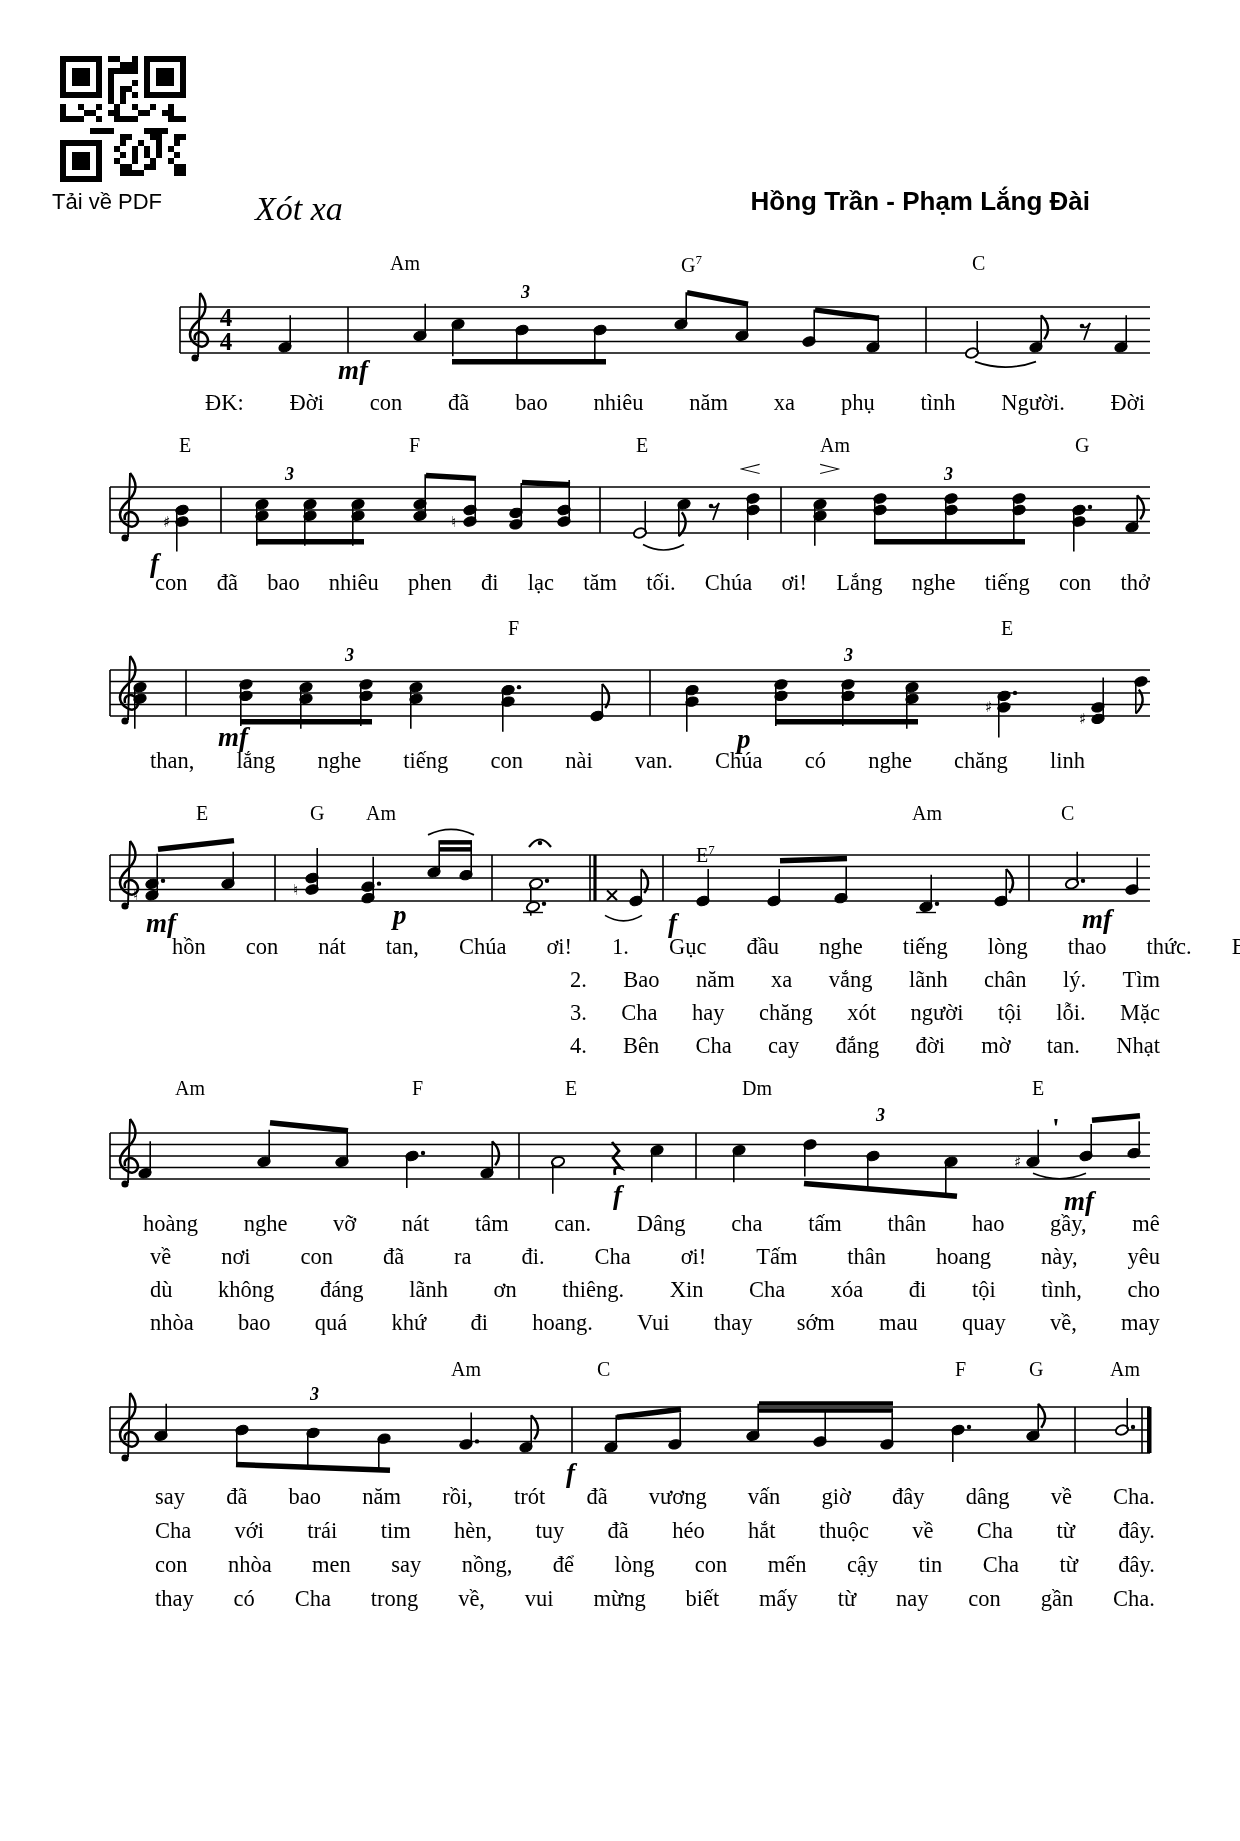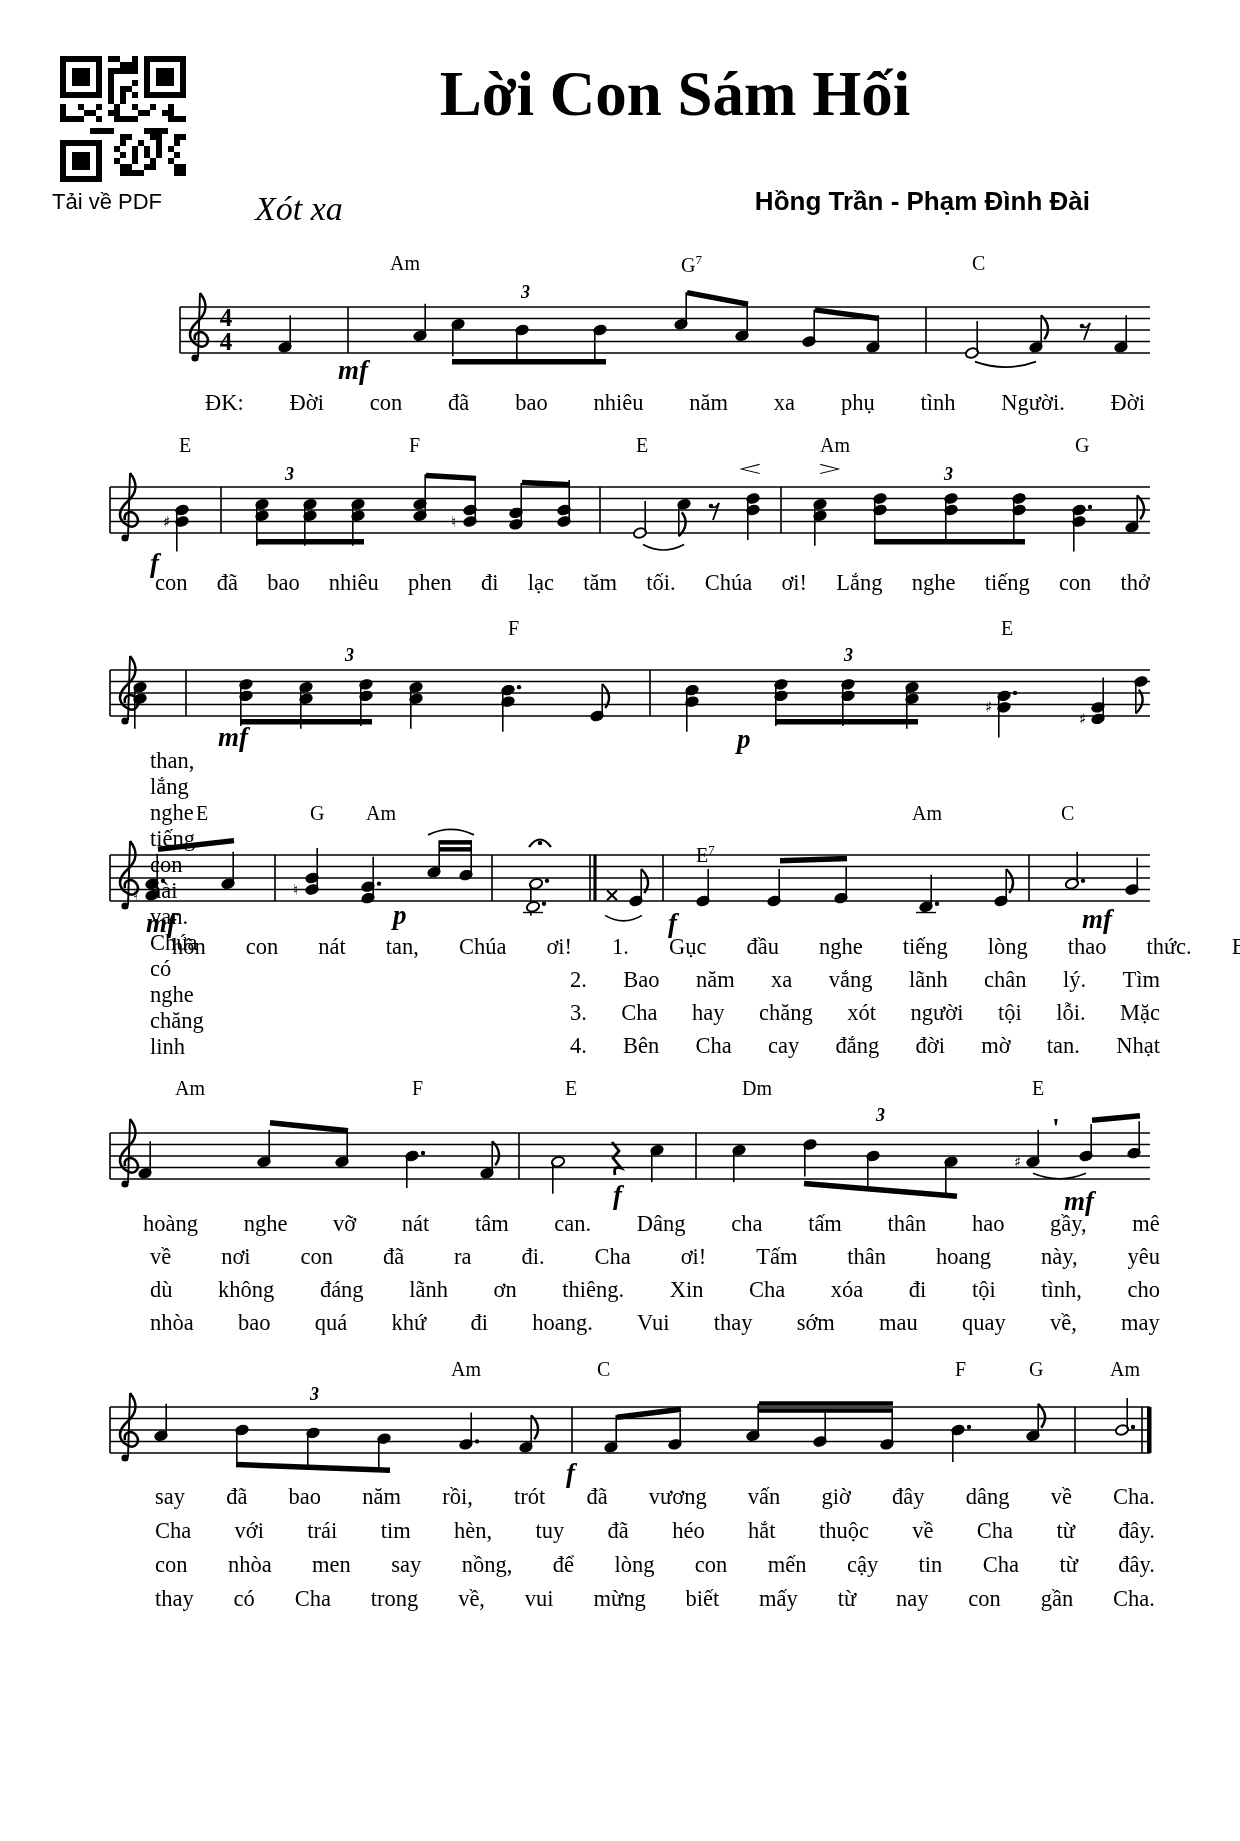--- a/index.html
+++ b/index.html
@@ -128,23 +128,22 @@
       <rect x="6" y="6" width="30" height="30" fill="#fff"></rect>
       <rect x="12" y="12" width="18" height="18" fill="#000"></rect>
       <rect x="84" y="0" width="42" height="42" fill="#000"></rect>
       <rect x="90" y="6" width="30" height="30" fill="#fff"></rect>
       <rect x="96" y="12" width="18" height="18" fill="#000"></rect>
       <rect x="0" y="84" width="42" height="42" fill="#000"></rect>
       <rect x="6" y="90" width="30" height="30" fill="#fff"></rect>
       <rect x="12" y="96" width="18" height="18" fill="#000"></rect>
     </svg>
   <div class="qr-label">Tải về PDF</div>
-  <h1 class="title">Lời Con Sám Hối</h1>
   <div class="tempo">Xót xa</div>
-  <div class="credit">Hồng Trần - Phạm Đình Đài</div>
+  <div class="credit">Hồng Trần - Phạm Lắng Đài</div>
   <svg id="notation" class="layer" width="1240" height="1841" viewBox="0 0 1240 1841">
       <g>
         <line x1="180" y1="307" x2="1150" y2="307" stroke="#000" stroke-width="1.35"></line>
         <line x1="180" y1="318.5" x2="1150" y2="318.5" stroke="#000" stroke-width="1.35"></line>
         <line x1="180" y1="330" x2="1150" y2="330" stroke="#000" stroke-width="1.35"></line>
         <line x1="180" y1="341.5" x2="1150" y2="341.5" stroke="#000" stroke-width="1.35"></line>
         <line x1="180" y1="353" x2="1150" y2="353" stroke="#000" stroke-width="1.35"></line>
         <line x1="180" y1="307" x2="180" y2="353" stroke="#000" stroke-width="1.6"></line>
         <path d="M 200 293 C 208 303 207 313 198 321 C 188 330 187 339 197 345 C 205 350 211 342 206 335 C 201 329 193 333 195 340" fill="none" stroke="#000" stroke-width="2.6"></path>
         <line x1="200" y1="293" x2="198" y2="357" stroke="#000" stroke-width="1.9"></line>
@@ -544,21 +543,21 @@
         <span>tiếng</span>
         <span>con</span>
         <span>thở</span>
       </div>
       <div class="chord" style="left: 508px; top: 617px;"><span>F</span></div>
       <div class="chord" style="left: 1001px; top: 617px;"><span>E</span></div>
       <div class="triplet" style="left: 345px; top: 645px;">3</div>
       <div class="triplet" style="left: 844px; top: 645px;">3</div>
       <div class="dyn" style="left: 218px; top: 722px;">mf</div>
       <div class="dyn" style="left: 737px; top: 724px;">p</div>
-      <div class="lyric" style="left: 150px; top: 748px; width: 935px; flex-direction: column;">
+      <div class="lyric" style="left: 150px; top: 748px; width: 935px;">
         <span>than,</span>
         <span>lắng</span>
         <span>nghe</span>
         <span>tiếng</span>
         <span>con</span>
         <span>nài</span>
         <span>van.</span>
         <span>Chúa</span>
         <span>có</span>
         <span>nghe</span>

